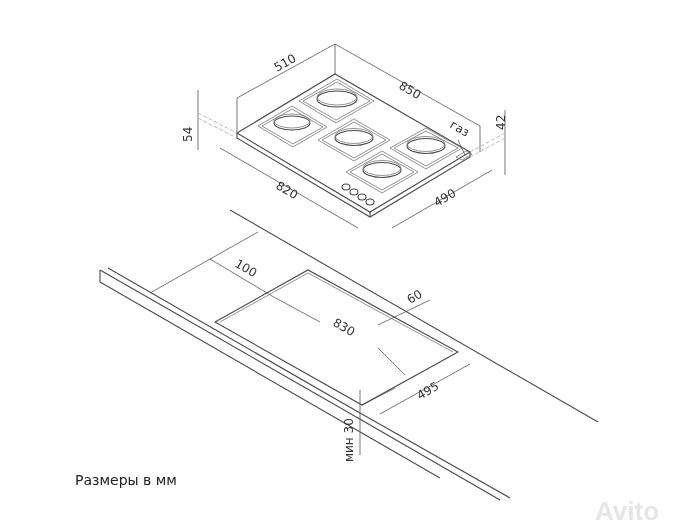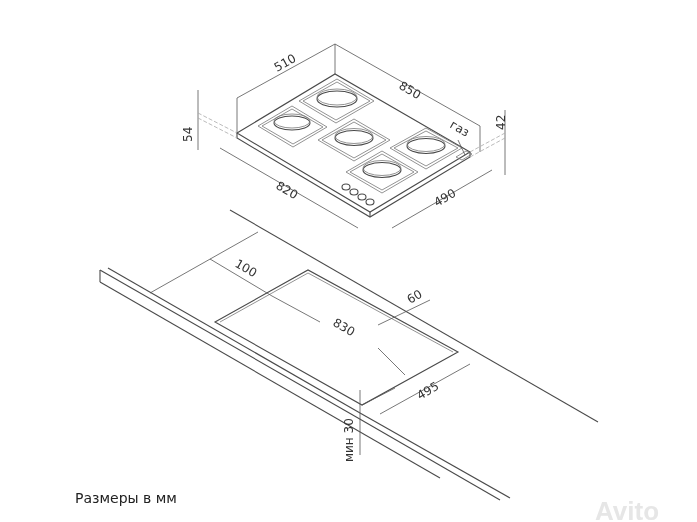--- a/index.html
+++ b/index.html
@@ -3,21 +3,21 @@
 <meta charset="utf-8">
 <style>
   html, body { margin:0; padding:0; background:#ffffff; }
   body { width:697px; height:522px; position:relative; overflow:hidden; font-family:"DejaVu Sans", sans-serif; }
   #diagram { position:absolute; left:0; top:0; width:697px; height:522px; }
   .ln { stroke:#4a4a4a; stroke-width:1.1; fill:none; }
   .thin { stroke:#777; stroke-width:0.8; fill:none; }
   .dim { stroke:#555; stroke-width:0.8; fill:none; }
   .dash { stroke:#aaa; stroke-width:0.8; fill:none; stroke-dasharray:4 2; }
   .lbl { font-family:"DejaVu Sans", sans-serif; font-size:12px; fill:#333; }
-  .caption { position:absolute; left:75px; top:490px; font-family:"DejaVu Sans", sans-serif; font-size:14px; color:#222;text-align:center; }
+  .caption { position:absolute; left:75px; top:472px; font-family:"DejaVu Sans", sans-serif; font-size:14px; color:#222;text-align:center; }
   .watermark { position:absolute; left:595px; top:496px; font-family:"Liberation Sans", sans-serif; font-size:26px; font-weight:bold; color:#e6e6e6; letter-spacing:0px; }
 </style>
 </head>
 <body>
 
 <svg id="diagram" viewBox="0 0 697 522" xmlns="http://www.w3.org/2000/svg">
   <defs>
     <marker id="arr" markerWidth="6" markerHeight="6" refX="5" refY="3" orient="auto">
       <path d="M0,0 L6,3 L0,6 z" fill="#222"></path>
     </marker>

